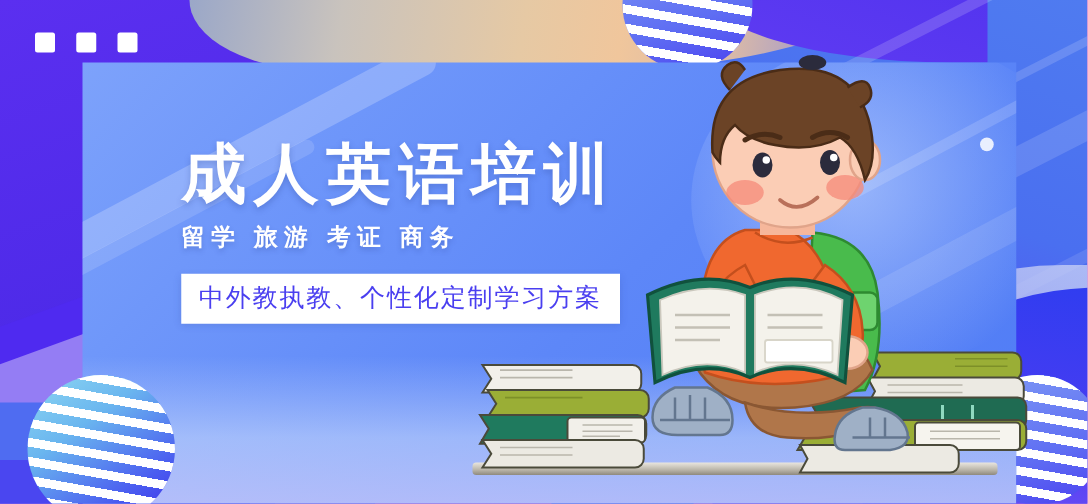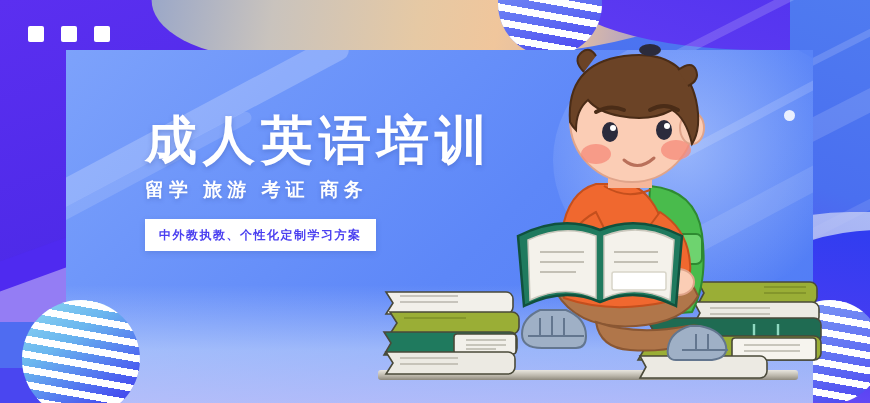--- a/index.html
+++ b/index.html
@@ -86,21 +86,21 @@
     background:linear-gradient(180deg,rgba(207,222,252,.0) 0%,rgba(210,224,252,.55) 55%,rgba(205,205,250,.75) 100%);}
 
   
   .textblock{position:absolute;left:145px;top:112px;z-index:14;}
   .title{font-size:52px;font-weight:700;color:#ffffff;letter-spacing:6px;line-height:1.08;
     text-shadow:0 2px 5px rgba(40,60,140,.28);white-space:nowrap;}
   .subtitle{margin-top:9px;font-size:19px;font-weight:700;color:#ffffff;letter-spacing:5px;
     text-shadow:0 2px 4px rgba(40,60,140,.25);white-space:nowrap;}
   .tagbar{margin-top:16px;display:inline-block;background:#ffffff;
     padding:6px 14px 7px 14px;white-space:nowrap;box-shadow:0 2px 6px rgba(40,60,140,.18);}
-  .tagbar span{font-size:12px;font-weight:700;color:#4a3ff0;letter-spacing:1.5px;}
+  .tagbar span{font-size:20px;font-weight:400;color:#4a3ff0;letter-spacing:1.5px;}
 
   
   .boy{position:absolute;left:500px;top:36px;width:260px;height:360px;z-index:12;}
 
   
   .books-left{position:absolute;left:382px;top:286px;z-index:11;}
   .books-right{position:absolute;left:636px;top:278px;z-index:11;}
   .shelf{position:absolute;left:378px;top:370px;width:420px;height:10px;z-index:10;
     background:linear-gradient(180deg,#e9e6df 0%,#b9b4a8 60%,#8e897d 100%);border-radius:3px;}
 </style>

